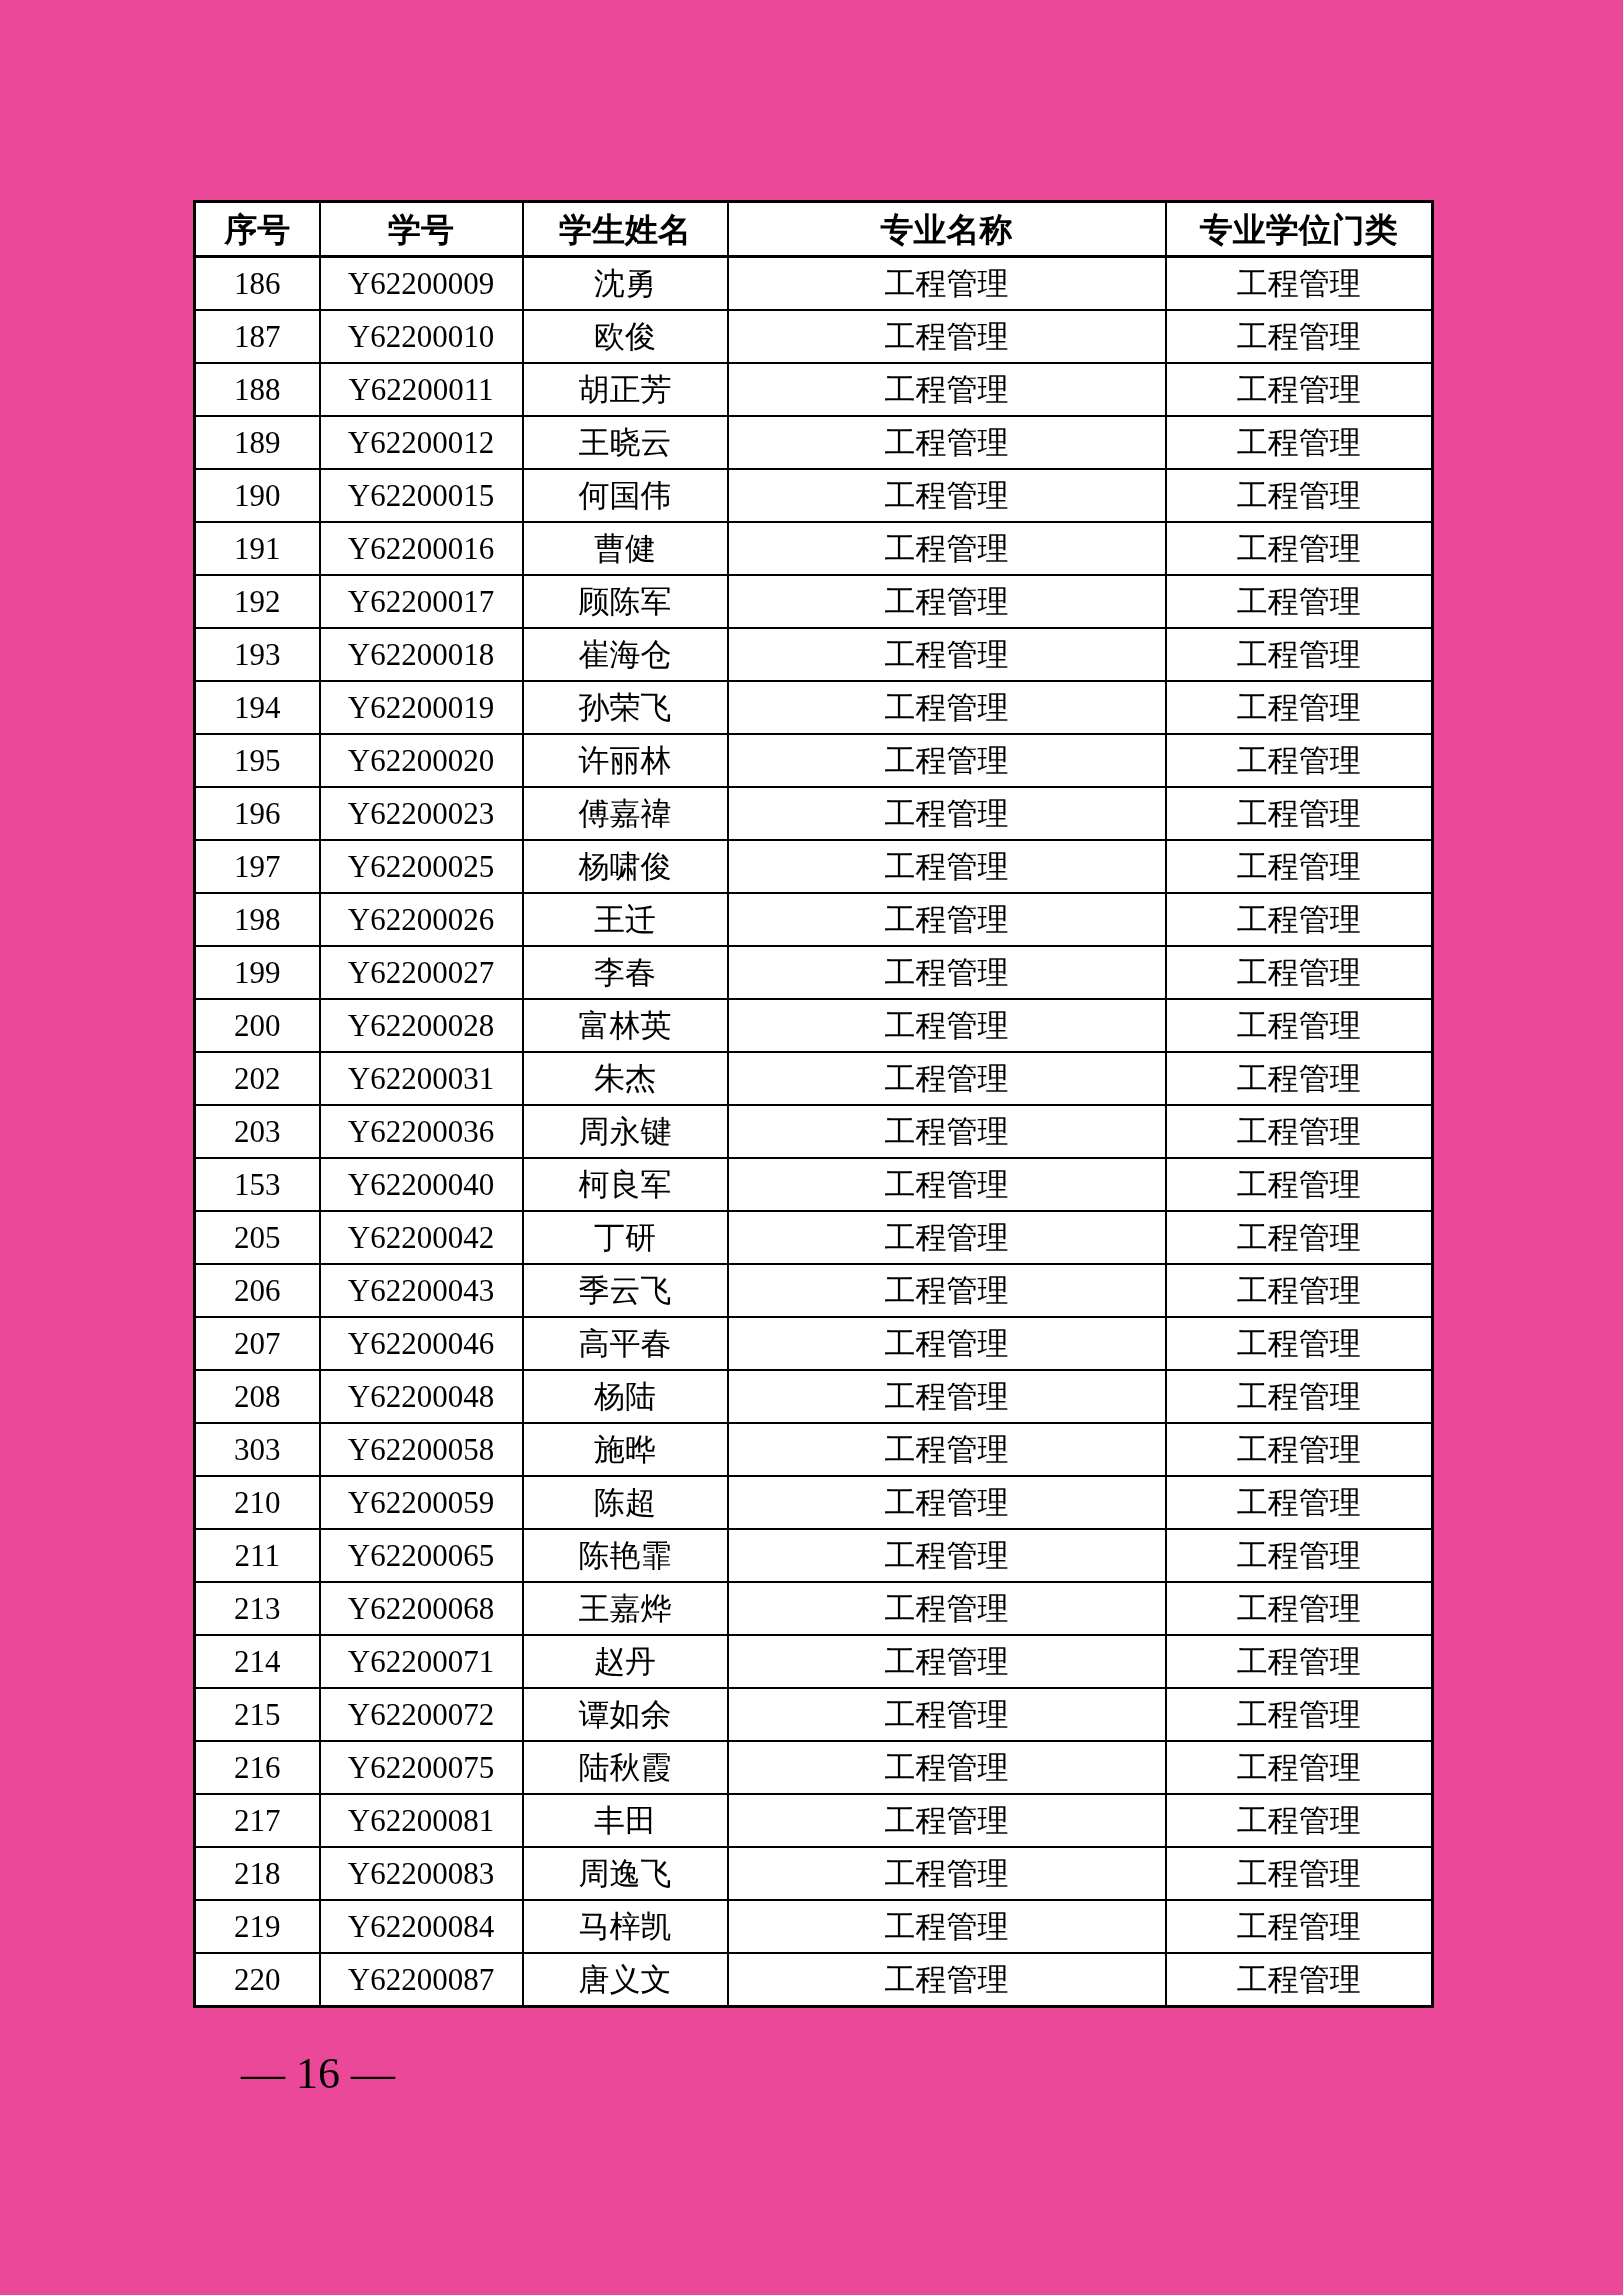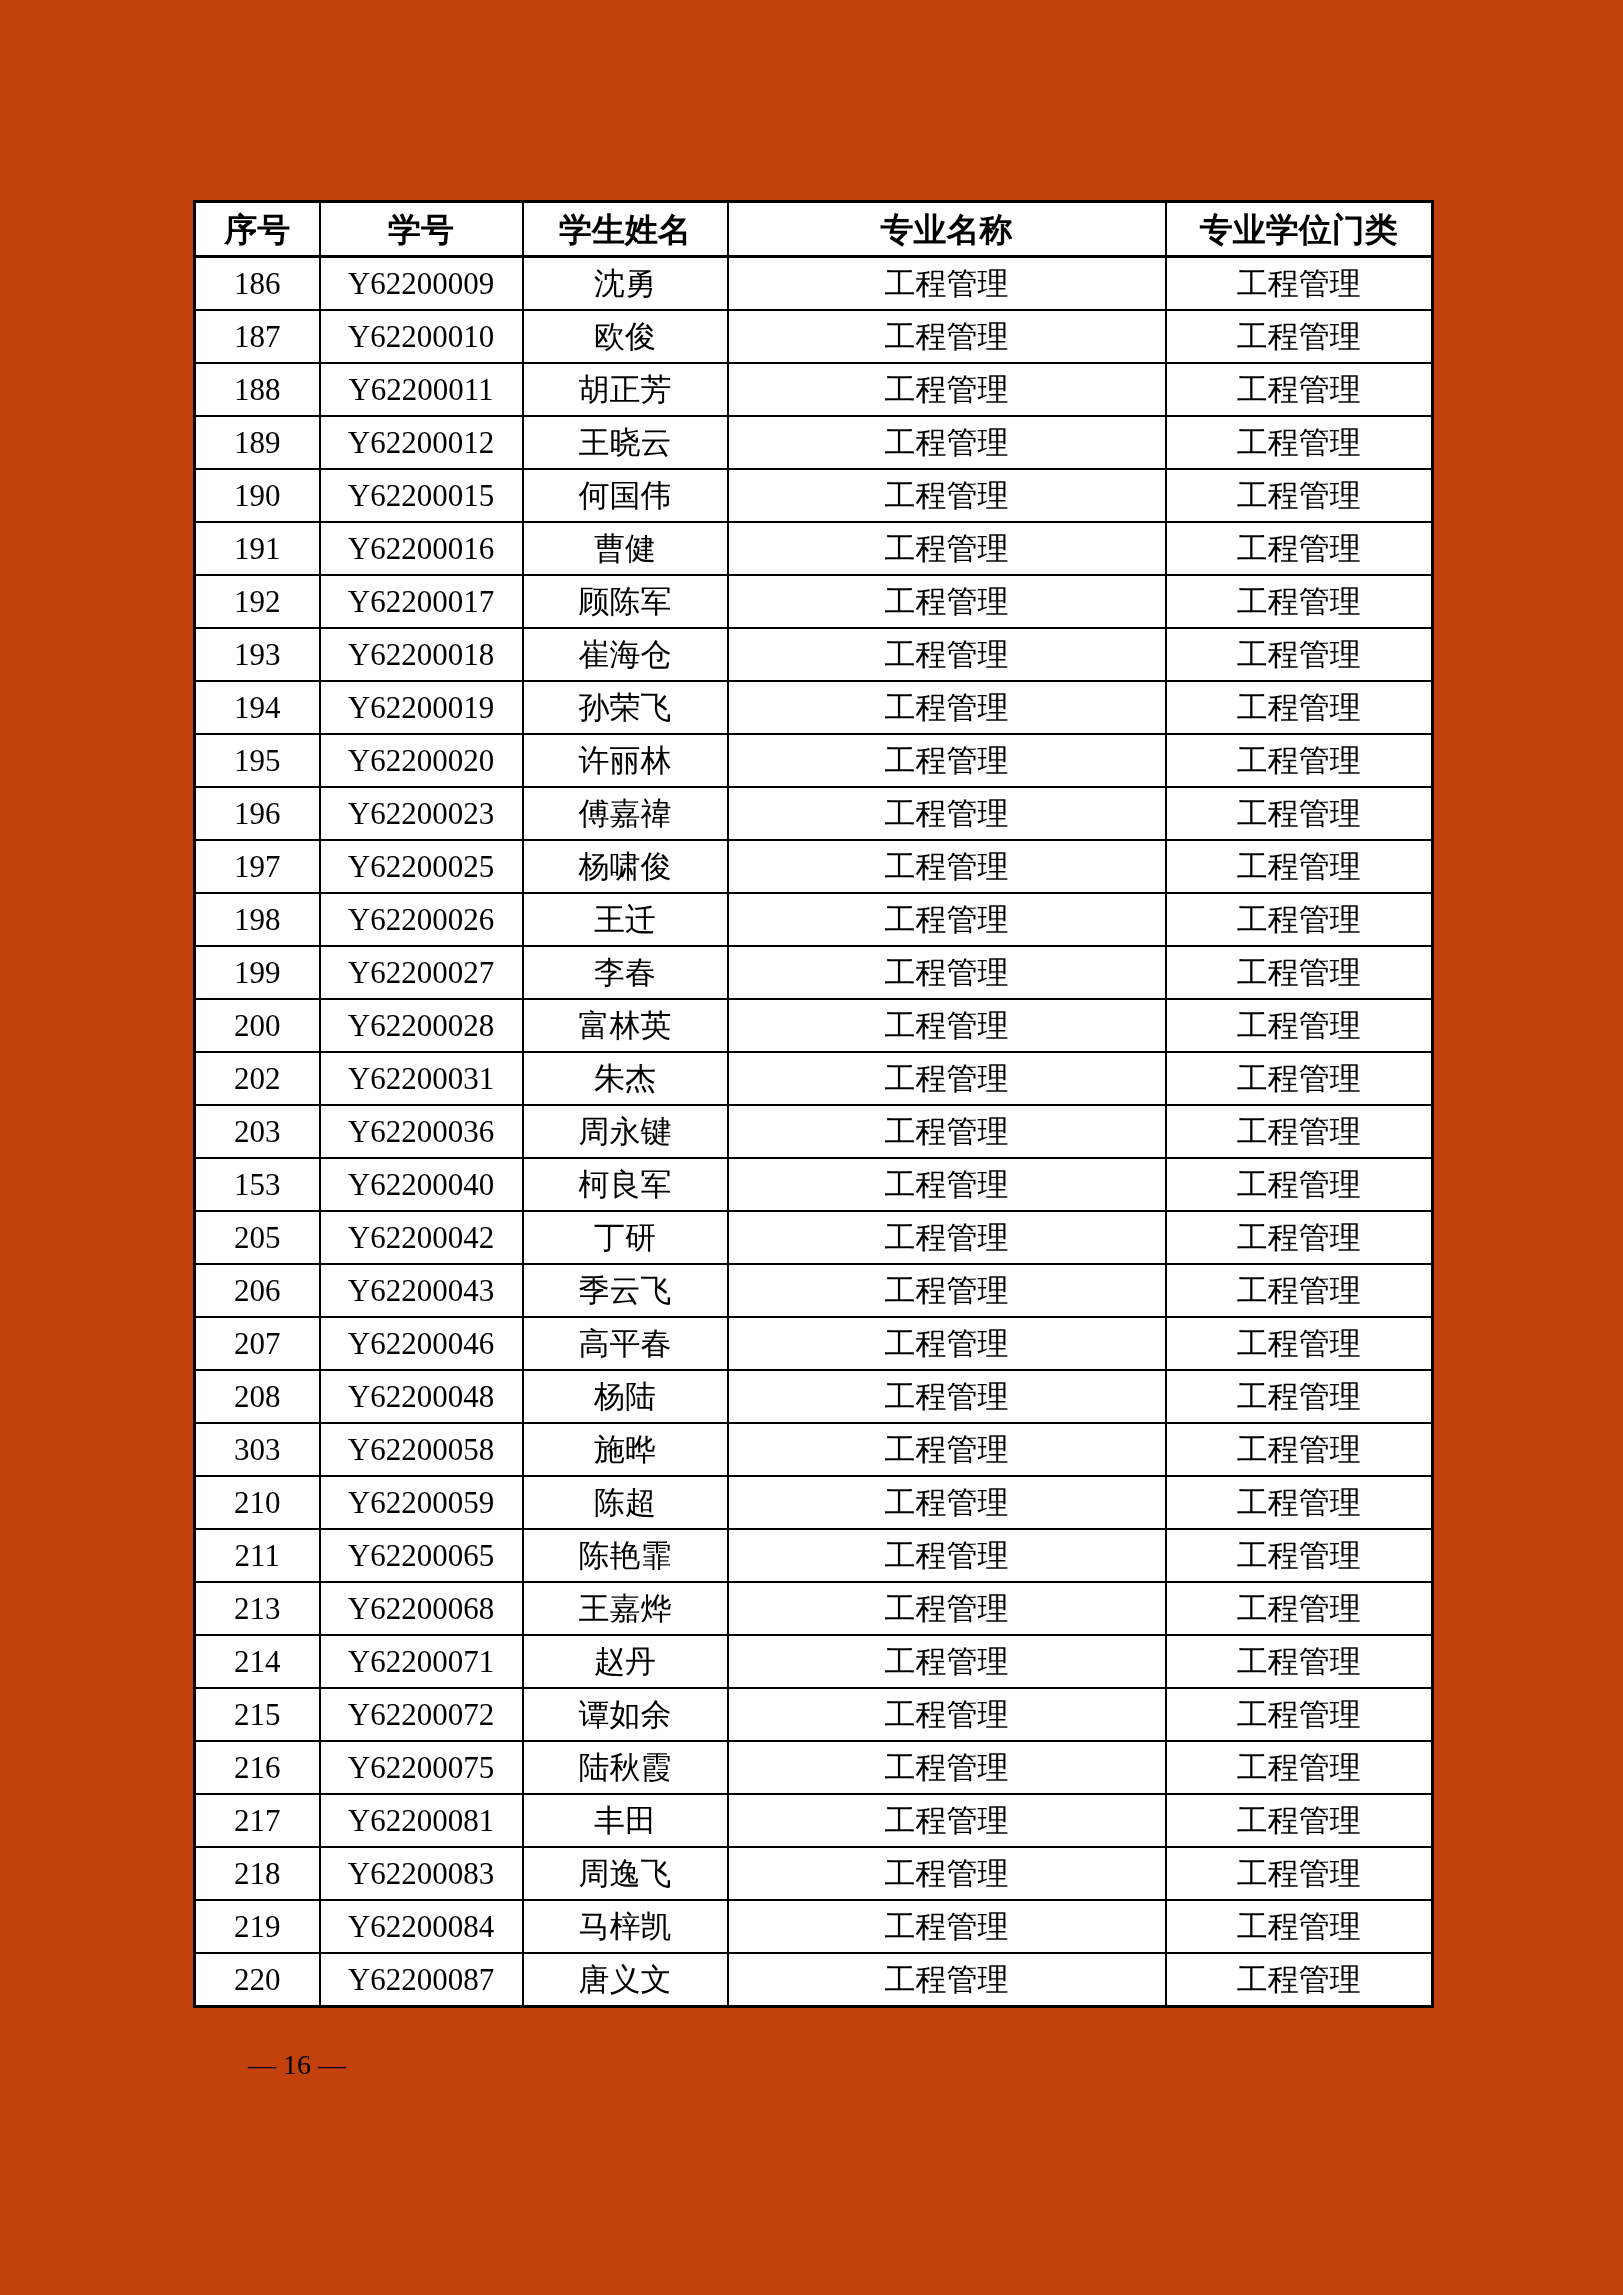--- a/index.html
+++ b/index.html
@@ -10,21 +10,21 @@
   body {
     width: 1623px;
     height: 2295px;
     position: relative;
     font-family: "Liberation Serif", serif;
     color: #000000;
   }
   .page {
     position: absolute;
     inset: 0;
-    background: #c2410c;
+    background: #ec4899;
     text-decoration: underline;
   }
   table.roster {
     position: absolute;
     left: 193px;
     top: 200px;
     width: 1237px;
     border-collapse: collapse;
     table-layout: fixed;
     background: #ffffff;
@@ -56,24 +56,24 @@
     font-size: 31px;
     text-align: center;
     vertical-align: middle;
     padding: 0;
     height: 51px;
     line-height: 1;
     white-space: nowrap;
   }
   .page-number {
     position: absolute;
-    left: 248px;
+    left: 241px;
     top: 2048px;
     font-family: "Liberation Serif", serif;
-    font-size: 28px;
+    font-size: 44px;
     line-height: 1.2;
     color: #000000;
     white-space: nowrap;
   }
 </style>
 </head>
 <body>
 
 <div class="page">
 

